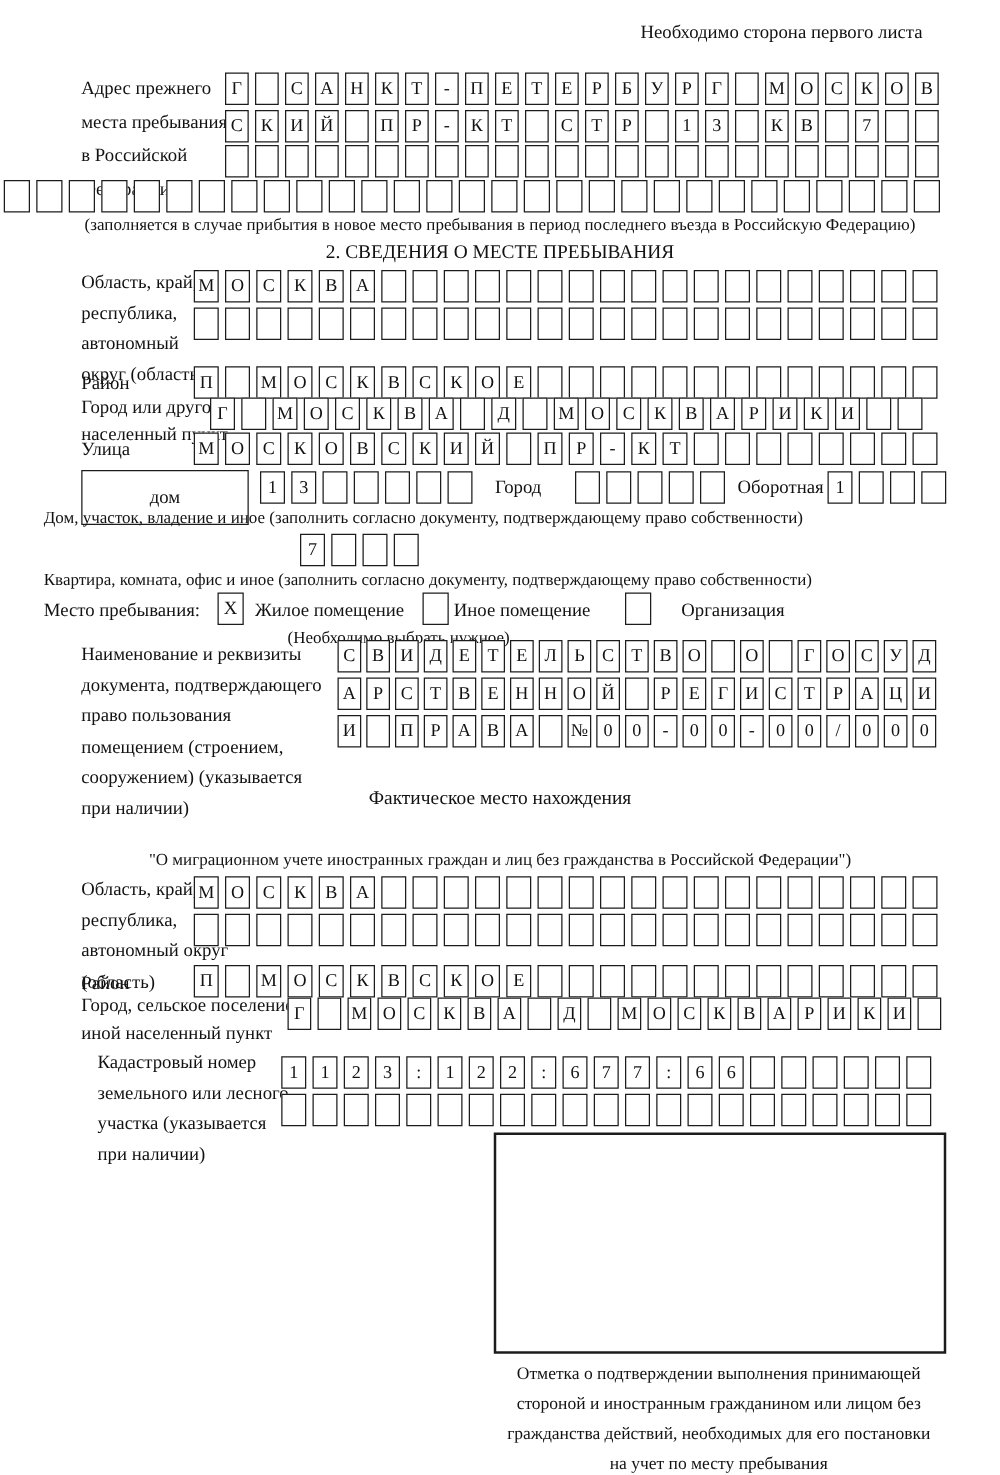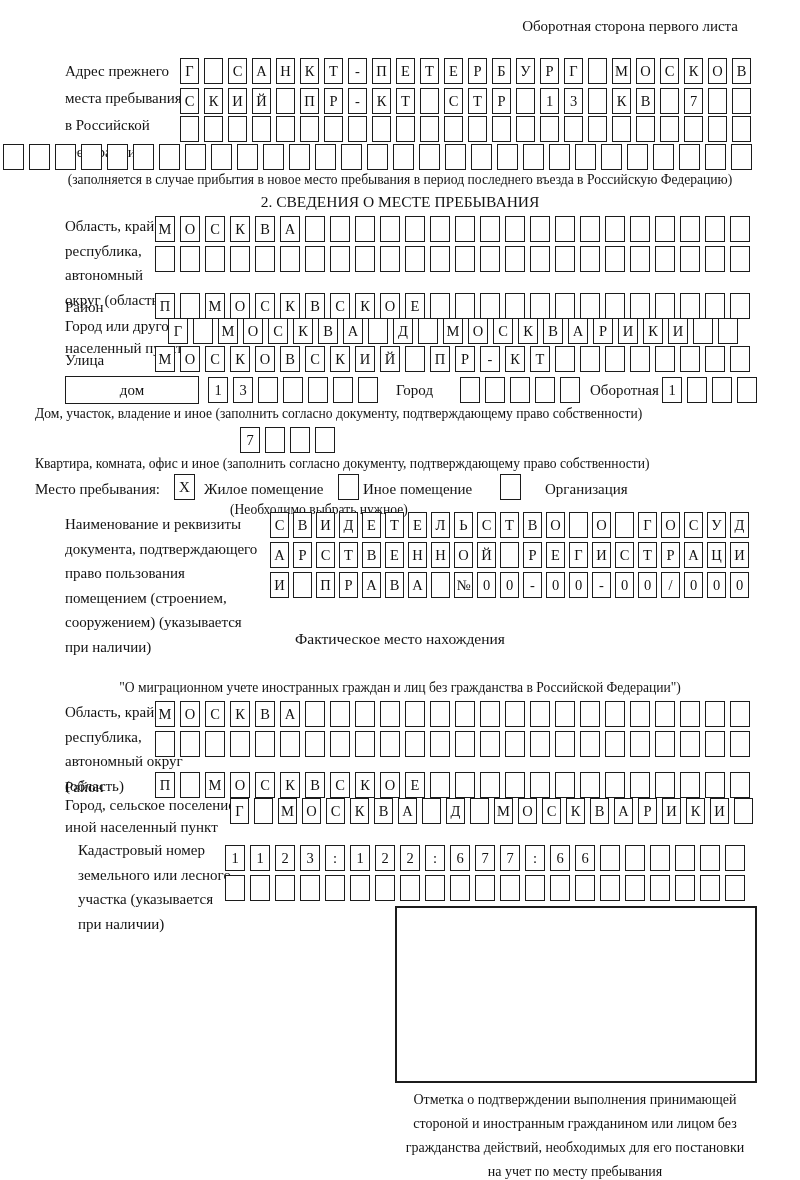--- a/index.html
+++ b/index.html
@@ -25,21 +25,21 @@
     width:20px;height:26px;
     border:1.6px solid #1c1c1c;
     display:flex;align-items:center;justify-content:center;
     font-size:14.5px;line-height:1;background:#fff;
   }
   .cw19 .cell{width:19px;}
   .cw21 .cell{width:21px;}
   .g4{gap:4px;}
   .widebox{
     position:absolute;box-sizing:border-box;
-    border:1.6px solid #1c1c1c;height:28px;background:#fff;
+    border:1.6px solid #1c1c1c;height:44px;background:#fff;
     display:flex;align-items:center;justify-content:center;font-size:15px;
   }
   .checkbox{
     position:absolute;box-sizing:border-box;
     width:21px;height:26px;border:1.6px solid #1c1c1c;background:#fff;
     display:flex;align-items:center;justify-content:center;font-size:15px;
   }
   .stamp-box{
     position:absolute;left:395px;top:906px;width:362px;height:177px;
     border:2.2px solid #1c1c1c;background:#fff;box-sizing:border-box;
@@ -47,21 +47,21 @@
   .stamp-caption{
     position:absolute;left:355px;top:1088px;width:440px;
     text-align:center;font-size:14px;line-height:24px;white-space:pre-line;
   }
 </style>
 </head>
 <body>
 
 <div class="sheet">
 
-  <div class="note-right">Оборотная сторона первого листа</div>
+  <div class="note-right">Необходимо сторона первого листа</div>
 
   <div class="lbl lines lh27" style="left:65px;top:58px;">Адрес прежнего
 места пребывания
 в Российской
 Федерации</div>
   <div class="cellrow cw19" style="left:180px;top:58px;">
       <span class="cell">Г</span>
       <span class="cell"></span>
       <span class="cell">С</span>
       <span class="cell">А</span>

